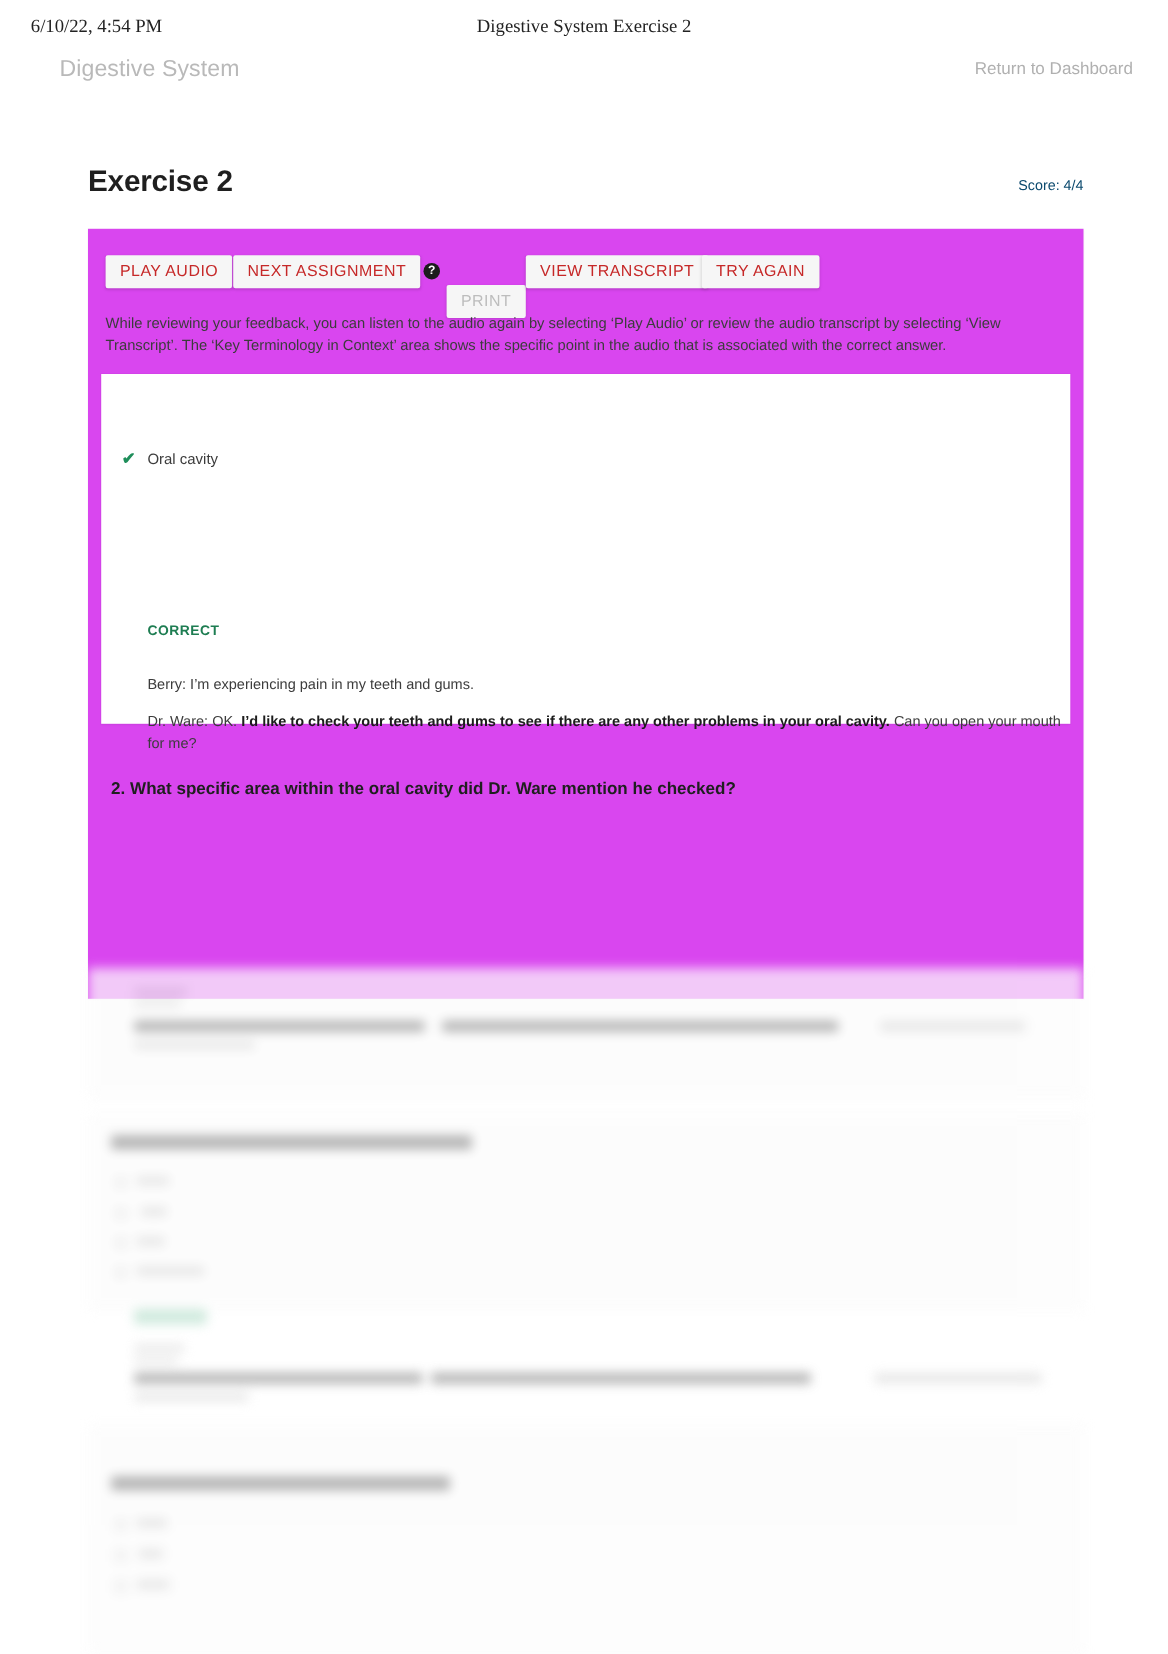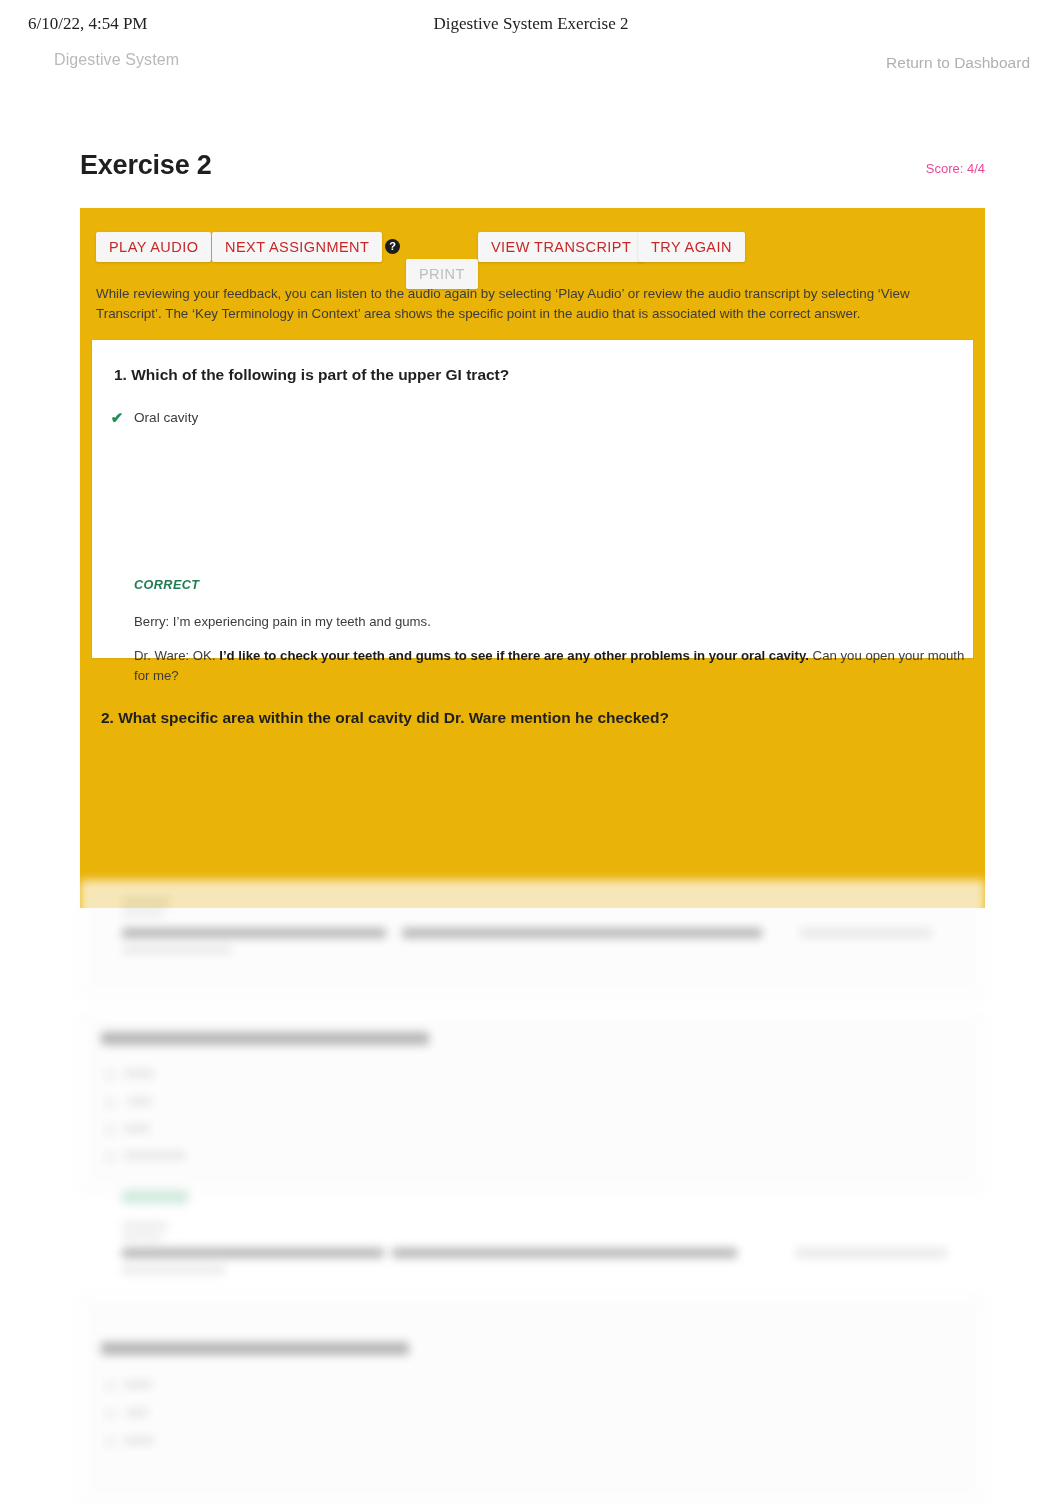--- a/index.html
+++ b/index.html
@@ -46,21 +46,21 @@
     position: absolute;
     top: 48px;
     left: 0;
     width: 1062px;
     height: 40px;
   }
   .appbar .app-title {
     position: absolute;
     left: 54px;
     top: 3px;
-    font-size: 16px;
+    font-size: 21px;
     color: #b9b9b9;
     letter-spacing: .1px;
     white-space: nowrap;
   }
   .appbar .dash-link {
     position: absolute;
     right: 32px;
     top: 6px;
     font-size: 15.5px;
     color: #b0b0b0;
@@ -83,32 +83,32 @@
     font-size: 27px;
     font-weight: bold;
     color: #1f1f1f;
     letter-spacing: -.2px;
   }
   .title-row .score {
     position: absolute;
     right: 0;
     top: 11px;
     font-size: 13px;
-    color: #ec4899;
+    color: #0c4a6e;
     white-space: nowrap;
   }
 
   
   .outer-card {
     position: absolute;
     top: 208px;
     left: 80px;
     width: 905px;
     height: 700px;
-    background: #eab308;
+    background: #d946ef;
     box-shadow: 0 1px 2px rgba(0,0,0,0.035), 0 0 0 1px rgba(0,0,0,0.012);
   }
 
   
   .toolbar {
     position: absolute;
     top: 12px;
     left: 0;
     height: 52px;
     width: 905px;
@@ -217,21 +217,21 @@
   }
 
   .verdict {
     position: absolute;
     left: 42px;
     font-size: 12.6px;
     font-weight: bold;
     letter-spacing: .45px;
     color: #1e7d52;
   }
-  .verdict.v1 { top: 238px; font-style: italic; }
+  .verdict.v1 { top: 226px; }
 
   .rationale {
     position: absolute;
     left: 42px;
     width: 845px;
     font-size: 13.2px;
     line-height: 20px;
     color: #3c3c3c;
   }
   .rationale.r1 { top: 272px; }
@@ -311,21 +311,20 @@
     <button class="tb-btn" style="left:398px;">VIEW TRANSCRIPT</button>
     <button class="tb-btn" style="left:558px;">TRY AGAIN</button>
   </div>
 
   <div class="instructions">
     <span>While reviewing your feedback, you can listen to the audio again by selecting ‘Play Audio’ or review the audio transcript by selecting ‘View Transcript’.</span>
     <span>The ‘Key Terminology in Context’ area shows the specific point in the audio that is associated with the correct answer.</span>
   </div>
 
   <div class="q-panel p1">
-    <div class="q-text">1. Which of the following is part of the upper GI tract?</div>
 
     <div class="opt-list">
       <div class="opt">
         <span class="check">✔</span>
         <span>Oral cavity</span>
       </div>
     </div>
 
     <div class="verdict v1">CORRECT</div>
 

